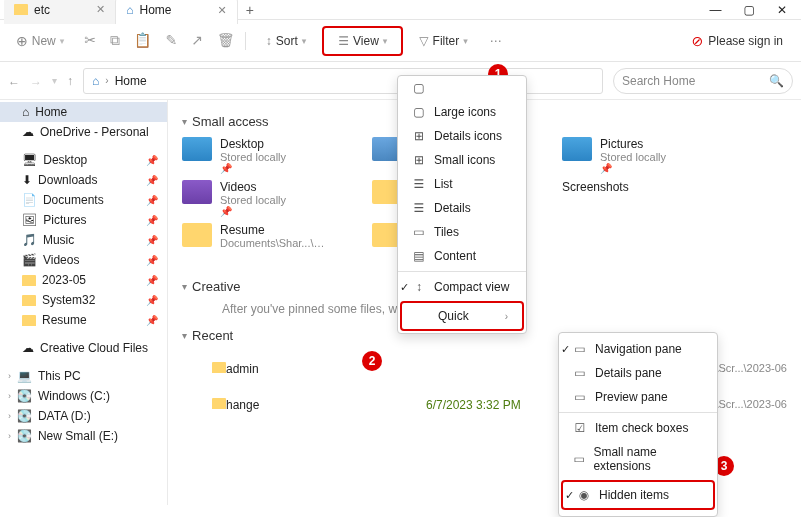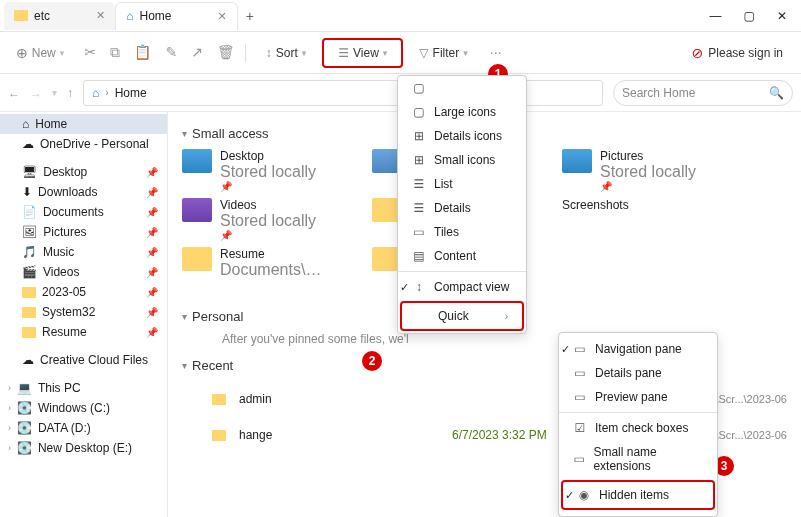--- a/index.html
+++ b/index.html
@@ -1,18 +1,18 @@
 <!DOCTYPE html>
 <html><head>
 <meta charset="utf-8">
 <style>
 * { box-sizing: border-box; margin: 0; padding: 0; font-family: 'Segoe UI', Tahoma, sans-serif; }
 body { background: #fff; font-size: 12px; color: #222; width: 801px; height: 517px; overflow: hidden; position: relative; }
 
-.titlebar { display: flex; align-items: center; height: 32px; border-bottom: 1px solid #e5e5e5; }
+.titlebar { display: flex; align-items: center; height: 20px; border-bottom: 1px solid #e5e5e5; }
 .tab { display: flex; align-items: center; height: 28px; padding: 0 10px; gap: 6px; border-radius: 6px 6px 0 0; }
 .tab.inactive { background: #f4f4f4; margin-left: 4px; }
 .tab.active { background: #fff; border-top: 1px solid #e5e5e5; border-left: 1px solid #e5e5e5; border-right: 1px solid #e5e5e5; }
 .tab .close { color: #888; font-size: 11px; margin-left: 40px; }
 .new-tab { padding: 0 8px; color: #666; font-size: 14px; }
 .winctrls { margin-left: auto; display: flex; gap: 22px; padding: 0 14px; color: #222; font-size: 12px; }
 
 .toolbar { display: flex; align-items: center; height: 42px; padding: 0 8px; gap: 4px; border-bottom: 1px solid #e5e5e5; }
 .tbtn { display: flex; align-items: center; gap: 4px; padding: 4px 8px; border-radius: 4px; color: #888; font-size: 12px; }
 .tbtn.new { color: #888; }
@@ -44,26 +44,26 @@
 .section-header { display: flex; align-items: center; gap: 5px; font-size: 13px; color: #333; margin: 6px 0 8px; }
 .section-header .caret { color: #888; font-size: 10px; }
 
 .quick-grid { display: flex; flex-wrap: wrap; gap: 6px 40px; }
 .qitem { display: flex; align-items: flex-start; gap: 8px; width: 150px; }
 .qitem .big-folder { width: 30px; height: 24px; background: #ffd66e; border-radius: 2px; }
 .qitem .big-folder.blue { background: linear-gradient(#4aa5e0,#2c85c5); }
 .qitem .big-folder.purple { background: linear-gradient(#8a5ac8,#6b3fa8); }
 .qitem .big-folder.doc { background: linear-gradient(#6aa7e0,#4a87c0); }
 .qitem .txt .name { font-size: 12px; color: #222; }
-.qitem .txt .sub { font-size: 16px; color: #888; white-space: nowrap; overflow: hidden; text-overflow: ellipsis; max-width: 110px; }
+.qitem .txt .sub { font-size: 11px; color: #888; white-space: nowrap; overflow: hidden; text-overflow: ellipsis; max-width: 110px; }
 .qitem .txt .pin { font-size: 10px; color: #999; }
 
 .favs-msg { font-size: 12px; color: #888; margin: 8px 0 12px 40px; }
 
-.recent-row { display: flex; align-items: center; gap: 13px; padding: 3px 0; margin-top: 16px; }
+.recent-row { display: flex; gap: 0; padding: 3px 0; margin-top: 16px; }
 .recent-row .fname { width: 200px; font-size: 12px; }
 .recent-row .fdate { font-size: 12px; color: #4d7c0f; }
 
 .dropdown { position: absolute; background: #fff; border: 1px solid #ccc; box-shadow: 0 4px 12px rgba(0,0,0,0.15); border-radius: 4px; z-index: 50; }
 .dd-item { display: flex; align-items: center; gap: 8px; padding: 5px 14px; font-size: 12px; color: #222; position: relative; }
 .dd-item .ico { width: 14px; text-align: center; color: #555; }
 .dd-item .chev { margin-left: auto; color: #888; font-size: 10px; }
 .dd-item .check { position: absolute; left: 2px; font-size: 11px; }
 .dd-sep { height: 1px; background: #e0e0e0; margin: 3px 0; }
 
@@ -230,21 +230,21 @@
         <span>Windows (C:)</span>
       </div>
       <div class="sb-item">
         <span class="caret">›</span>
         <span style="font-size:12px">💽</span>
         <span>DATA (D:)</span>
       </div>
       <div class="sb-item">
         <span class="caret">›</span>
         <span style="font-size:12px">💽</span>
-        <span>New Desktop (E:)</span>
+        <span>New Small (E:)</span>
       </div>
     </div>
   <div class="content">
     <div class="section-header">
         <span class="caret">▾</span>
         <span>Small access</span>
       </div>
     <div class="quick-grid" id="qa">
         <div class="qitem">
           <div class="big-folder blue"></div>
@@ -300,21 +300,21 @@
         <div class="qitem">
           <div class="big-folder"></div>
           <div class="txt">
             <div class="name">System32</div>
             <div class="sub">Windows (C:)\WINDOW</div>
           </div>
         </div>
       </div>
     <div class="section-header" style="margin-top:30px">
         <span class="caret">▾</span>
-        <span>Personal</span>
+        <span>Creative</span>
       </div>
     <div class="favs-msg">After you've pinned some files, we'l</div>
     <div class="section-header">
         <span class="caret">▾</span>
         <span>Recent</span>
       </div>
     <div id="recent">
         <div class="recent-row">
           <span class="folder-ico" style="margin-left:30px"></span>
           <span class="fname">admin</span>

